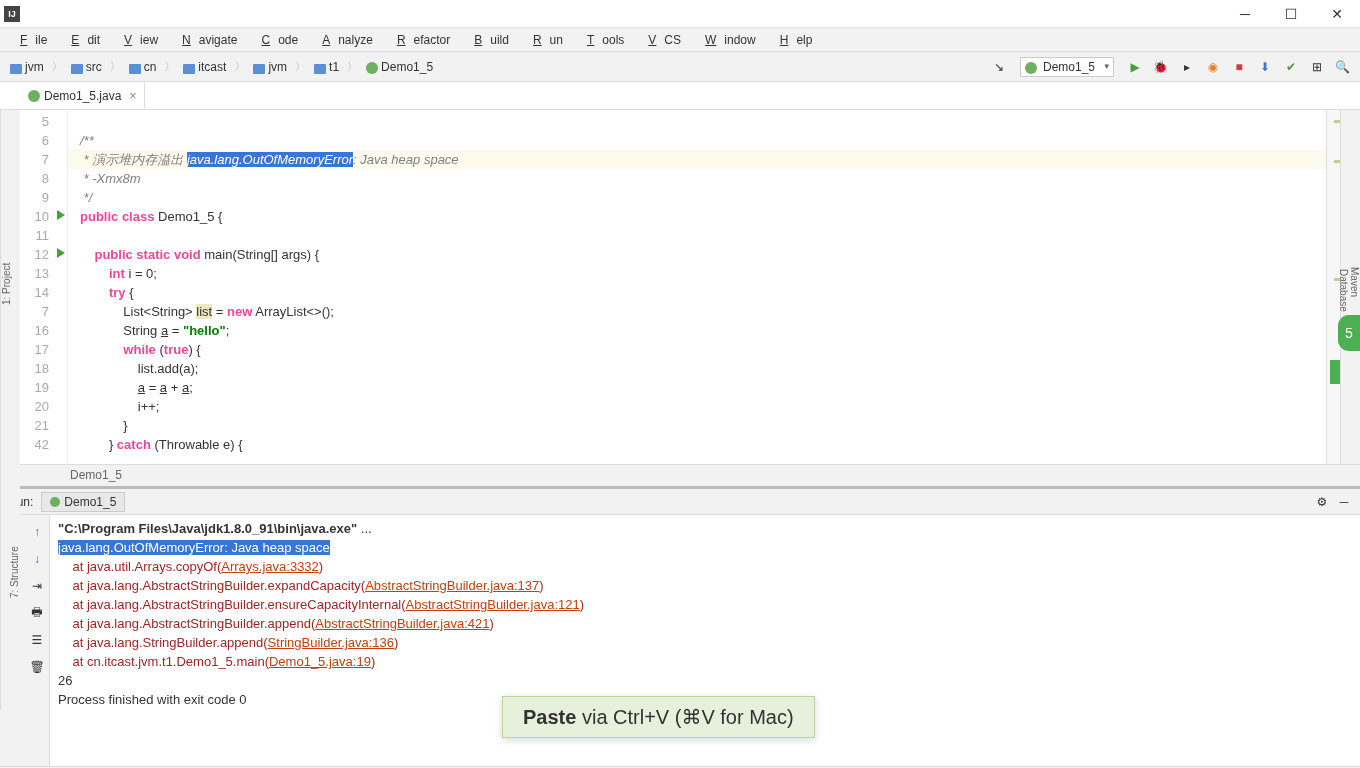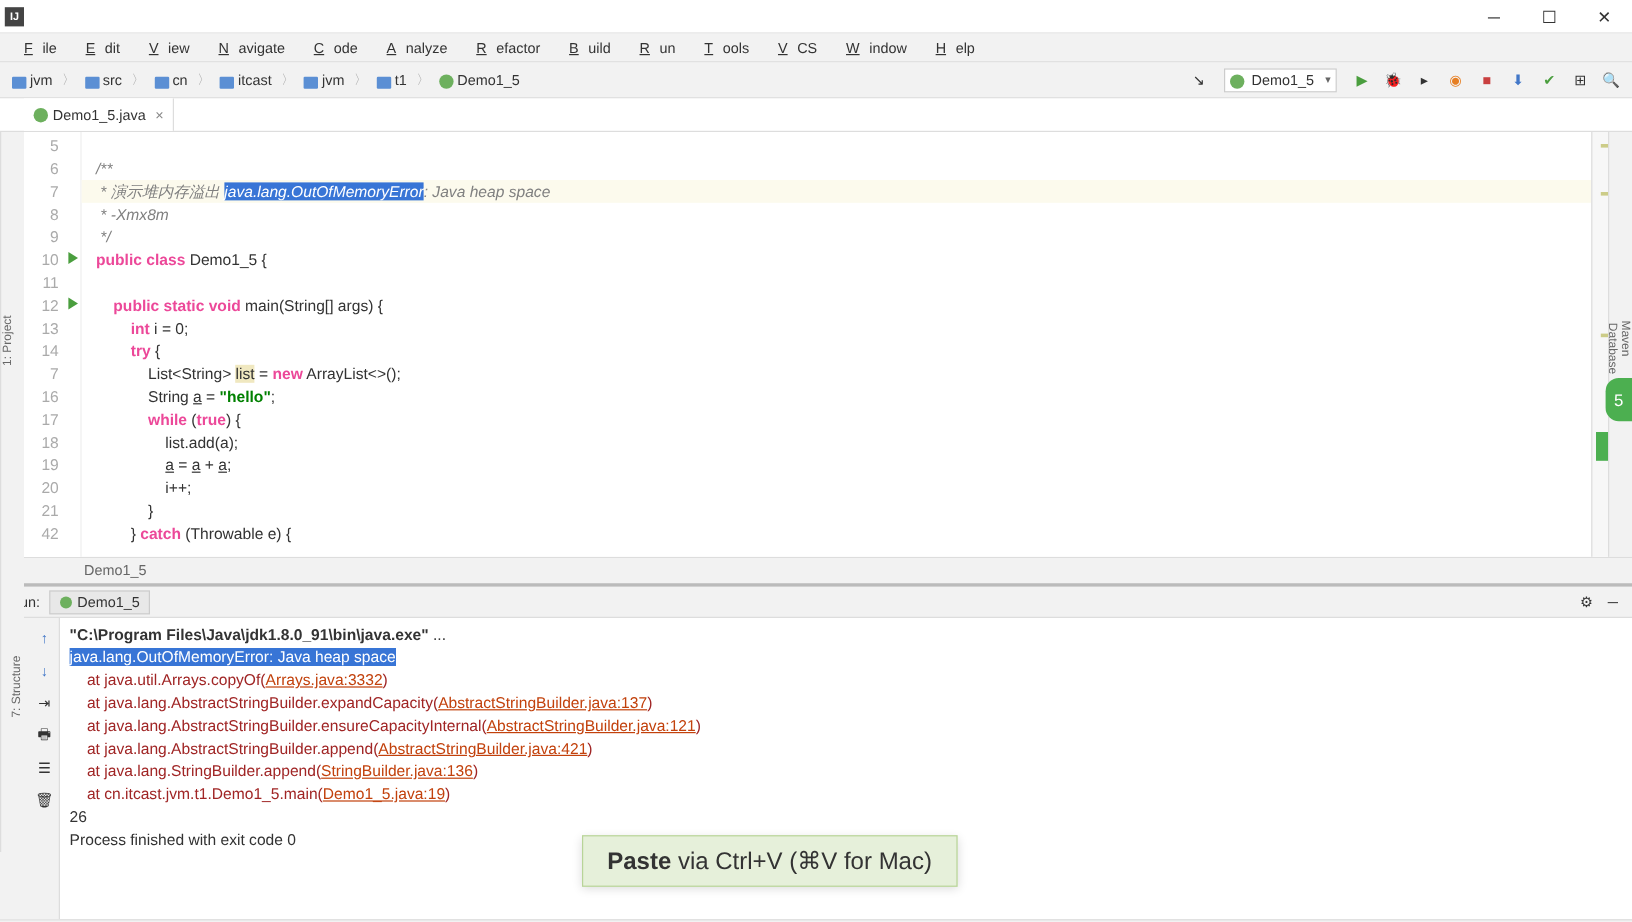--- a/index.html
+++ b/index.html
@@ -50,21 +50,21 @@
 .run-head .ico { width:16px; height:16px; display:flex; align-items:center; justify-content:center; }
 .run-body { flex:1; display:flex; }
 .run-side { width:50px; background:#f2f2f2; border-right:1px solid #ddd; display:flex; flex-direction:column; align-items:center; padding-top:4px; gap:0; }
 .run-side .rbtn { width:24px; height:24px; display:flex; align-items:center; justify-content:center; margin:1px 0; }
 .run-side-grid { display:grid; grid-template-columns:24px 24px; gap:1px; }
 .console { flex:1; font-family:Consolas,monospace; font-size:13px; padding:4px 8px; line-height:19px; white-space:pre; overflow:hidden; }
 .console .err { color:#a02525; }
 .console .lnk { color:#c2410c; text-decoration:underline; }
 .console .sel { background:#3875d6; color:#fff; }
 .bottombar { height:24px; background:#f2f2f2; border-top:1px solid #ddd; display:flex; align-items:center; padding:0 8px; gap:12px; font-size:12px; color:#555; }
-.paste-hint { position:absolute; left:485px; top:696px; background:#e6f0da; border:1px solid #b8d498; padding:8px 20px; font-size:20px; color:#333; box-shadow:0 2px 8px rgba(0,0,0,0.15); z-index:100; }
+.paste-hint { position:absolute; left:502px; top:696px; background:#e6f0da; border:1px solid #b8d498; padding:8px 20px; font-size:20px; color:#333; box-shadow:0 2px 8px rgba(0,0,0,0.15); z-index:100; }
 .paste-hint b { font-weight:bold; }
 .badge-5 { position:absolute; right:0; top:315px; width:22px; height:36px; background:#4caf50; border-radius:11px 0 0 11px; color:#fff; display:flex; align-items:center; justify-content:center; font-size:14px; z-index:50; }
 .leftstrip2 { position:absolute; left:0; top:440px; width:20px; height:270px; background:#f2f2f2; border-right:1px solid #ddd; display:flex; flex-direction:column; align-items:center; justify-content:flex-end; padding-bottom:4px; color:#666; font-size:10px; writing-mode:vertical-rl; transform:rotate(180deg); gap:8px; z-index:10; }
 </style>
 </head>
 <body>
 
 <div class="titlebar">
   <div class="title-left">
     <span class="title-icon">IJ</span>

